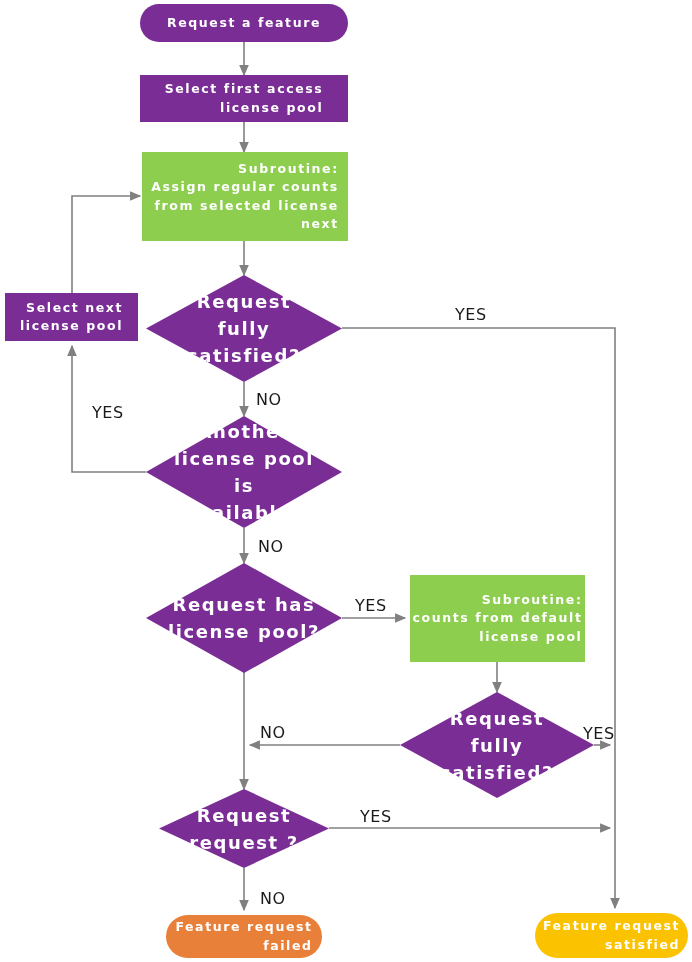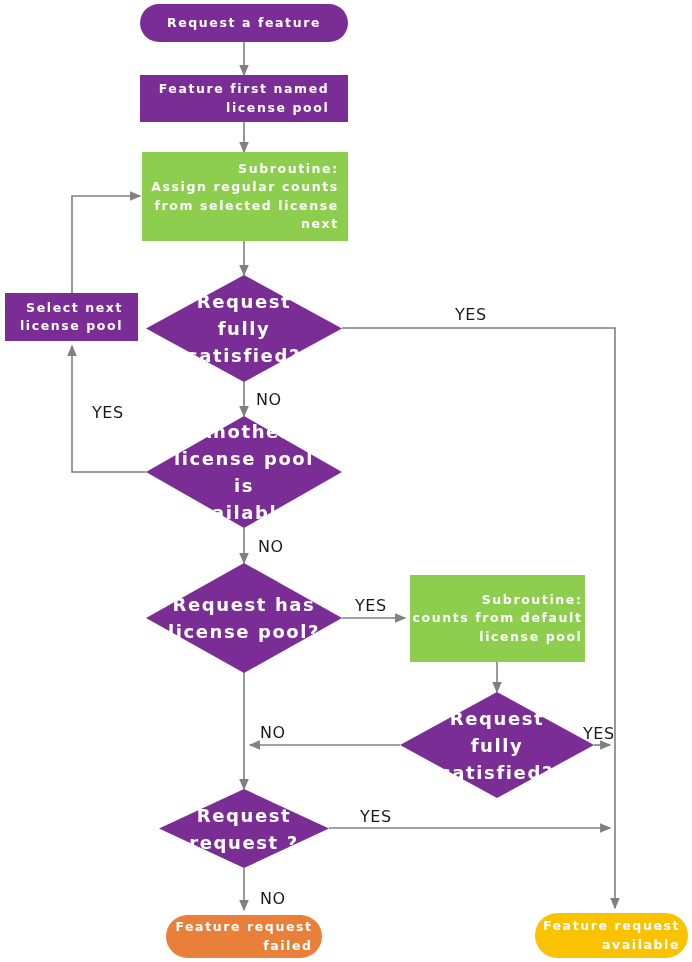--- a/index.html
+++ b/index.html
@@ -128,21 +128,21 @@
   </svg>
 
   <div class="node terminal" style="left:140px; top:4px; width:208px; height:38px; background:#7B2D96;">
     <span>
       <span class="txt-line">Request a feature</span>
     </span>
   </div>
 
   <div class="node process" style="left:140px; top:75px; width:208px; height:47px; background:#7B2D96;">
     <span>
-      <span class="txt-line">Feature first named</span>
+      <span class="txt-line">Select first access</span>
       <span class="txt-line">license pool</span>
     </span>
   </div>
 
   <div class="node subroutine" style="left:142px; top:152px; width:206px; height:89px; background:#8DCE4E;">
     <span>
       <span class="txt-line">Subroutine:</span>
       <span class="txt-line">Assign regular counts</span>
       <span class="txt-line">from selected license</span>
       <span class="txt-line">next</span>
@@ -220,21 +220,21 @@
   <div class="node terminal" style="left:166px; top:915px; width:156px; height:43px; background:#E8803A;">
     <span>
       <span class="txt-line">Feature request</span>
       <span class="txt-line">failed</span>
     </span>
   </div>
 
   <div class="node terminal" style="left:535px; top:913px; width:153px; height:45px; background:#FBC200;">
     <span>
       <span class="txt-line">Feature request</span>
-      <span class="txt-line">available</span>
+      <span class="txt-line">satisfied</span>
     </span>
   </div>
 
   <div class="edge-label" style="left:455px; top:305px;">YES</div>
 
   <div class="edge-label" style="left:256px; top:390px;">NO</div>
 
   <div class="edge-label" style="left:92px; top:403px;">YES</div>
 
   <div class="edge-label" style="left:258px; top:537px;">NO</div>

